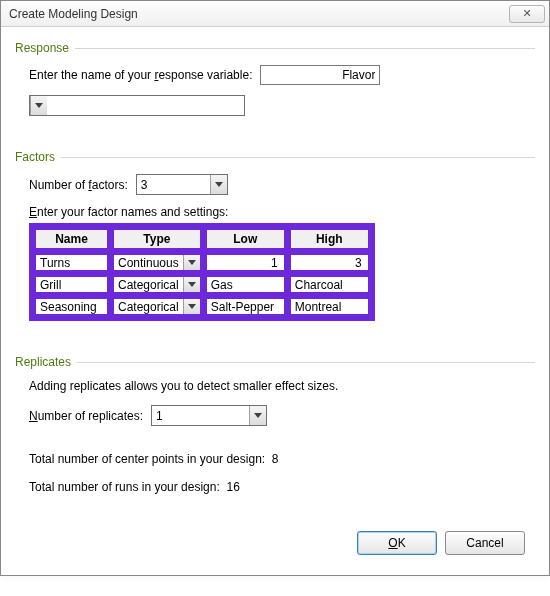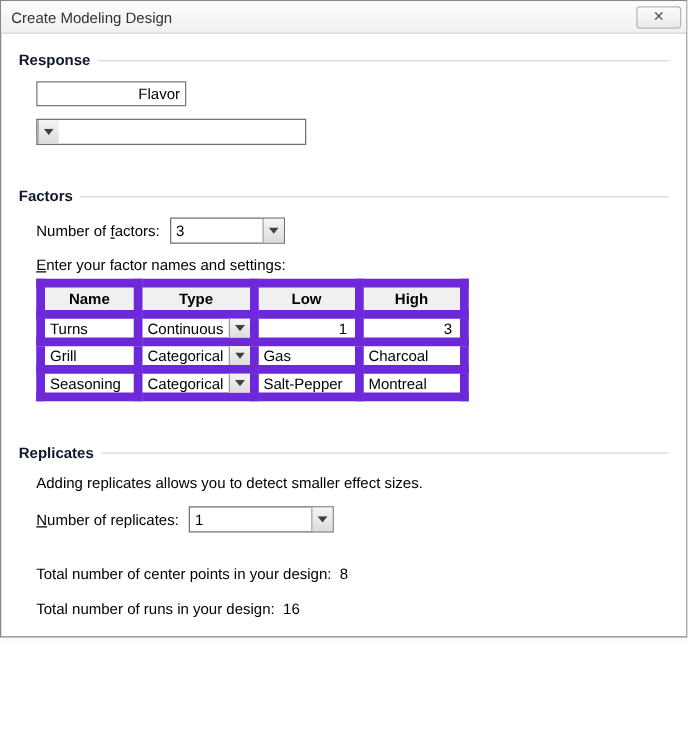--- a/index.html
+++ b/index.html
@@ -9,21 +9,21 @@
     font-family: "Segoe UI", Tahoma, sans-serif;
     font-size: 12px;
     background: #fff;
     color: #000;
     width: 550px;
     height: 596px;
     overflow: hidden;
   }
   .window {
     width: 550px;
-    height: 510px;
+    height: 576px;
     border: 1px solid #888;
     background: #fff;
     display: flex;
     flex-direction: column;
     box-shadow: 0 0 8px rgba(0,0,0,0.05);
   }
   .titlebar {
     height: 26px;
     background: linear-gradient(#fdfdfd, #f0f0f0);
     border-bottom: 1px solid #d0d0d0;
@@ -58,24 +58,23 @@
   }
   .groupbox {
     margin-top: 8px;
   }
   .groupbox-header {
     display: flex;
     align-items: center;
     margin-bottom: 10px;
   }
   .groupbox-title {
-    color: #0f172a;
+    color: #4d7c0f;
     padding-right: 6px;
     white-space: nowrap;
-    font-weight: bold;
   }
   .groupbox-line {
     flex: 1;
     height: 1px;
     background: #d6d6d6;
   }
   .groupbox-body {
     padding: 0 0 6px 14px;
   }
   .row {
@@ -205,20 +204,23 @@
 
   <div class="content">
 
     <div class="groupbox">
       <div class="groupbox-header">
         <span class="groupbox-title">Response</span>
         <div class="groupbox-line"></div>
       </div>
       <div class="groupbox-body">
         <div class="row">
+          <label>
+            <span>Enter the name of your </span><span class="u">r</span><span>esponse variable:</span>
+          </label>
           <input type="text" class="txt" style="width: 120px;" value="Flavor">
         </div>
         <div class="row">
           <div class="select" style="width:216px">
             <span class="sel-btn">
               <svg width="8" height="6">
                   <polygon points="0,0 8,0 4,5" fill="#404040"></polygon>
                 </svg>
             </span>
           </div>

